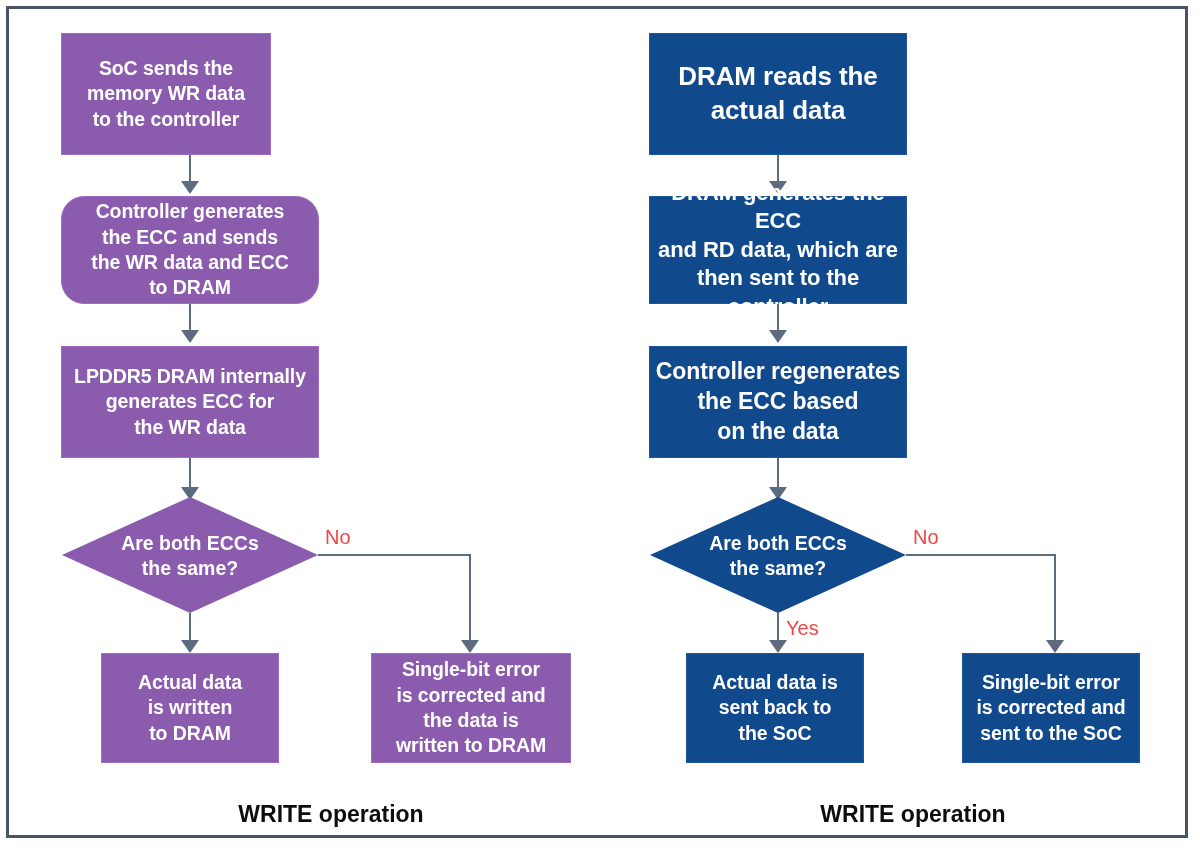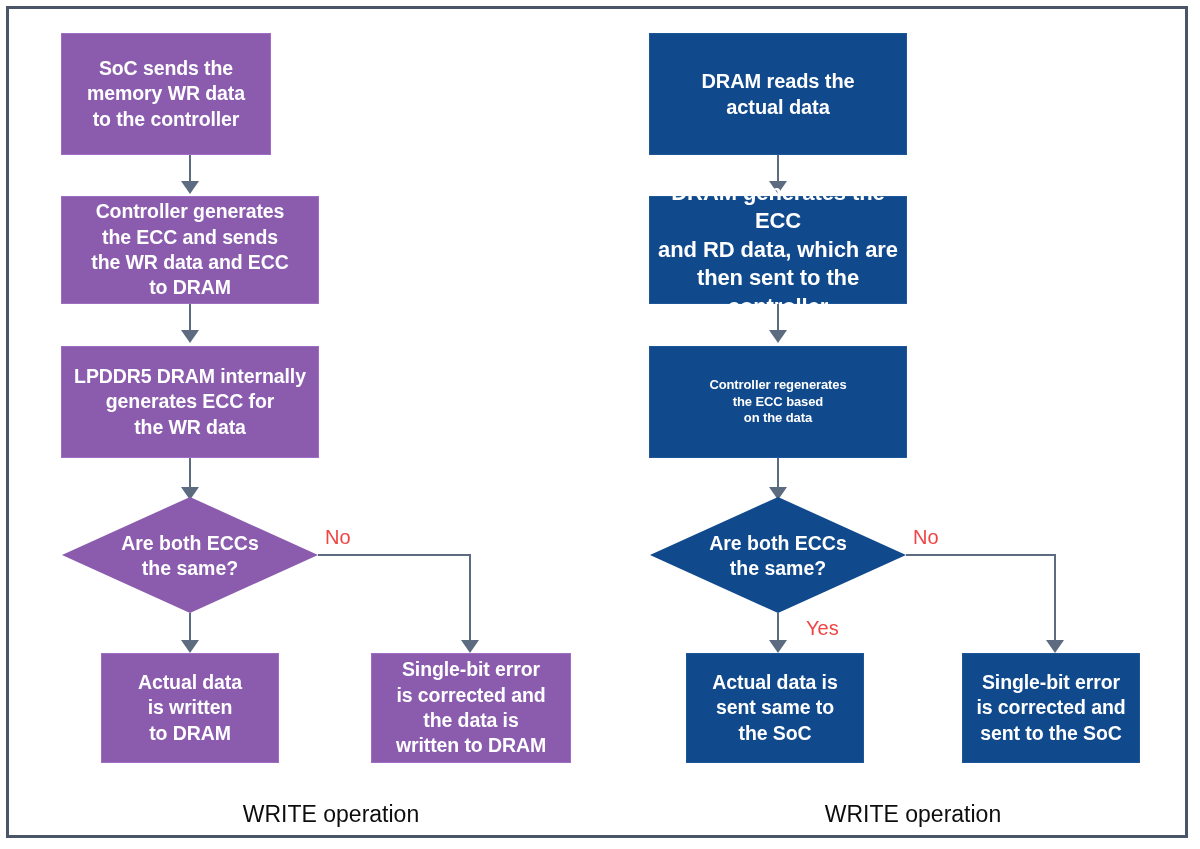--- a/index.html
+++ b/index.html
@@ -104,41 +104,41 @@
     font-weight: normal;
     line-height: 1;
     white-space: nowrap;
   }
 
   
   .caption {
     position: absolute;
     color: #0d0d0d;
     font-size: 23px;
-    font-weight: normal;
+    font-weight: bold;
     text-align: center;
     white-space: nowrap;
   }
 </style>
 </head>
 <body>
 
 <div id="canvas">
 
   <div id="frame"></div>
   <div id="frame-inner-tint"></div>
 
   <div class="node purple" style="left:61px; top:33px; width:210px; height:122px; font-size:19.5px;">SoC sends the
 memory WR data
 to the controller</div>
 
   <div class="conn v" style="left:189px; top:155px; width:2px; height:30px;"></div>
   <div class="arrowhead" style="left:181px; top:181px;"></div>
 
-  <div class="node purple" style="left:61px; top:196px; width:258px; height:108px; font-size:19.5px;">Controller generates
+  <div class="node purple" style="left:61px; top:196px; width:258px; height:108px; font-size:19.5px;border-radius:23px;">Controller generates
 the ECC and sends
 the WR data and ECC
 to DRAM</div>
 
   <div class="conn v" style="left:189px; top:304px; width:2px; height:30px;"></div>
   <div class="arrowhead" style="left:181px; top:330px;"></div>
 
   <div class="node purple" style="left:61px; top:346px; width:258px; height:112px; font-size:19.5px;text-align:center;">LPDDR5 DRAM internally
 generates ECC for
 the WR data</div>
@@ -163,56 +163,56 @@
 is written
 to DRAM</div>
 
   <div class="node purple" style="left:371px; top:653px; width:200px; height:110px; font-size:19.5px;">Single-bit error
 is corrected and
 the data is
 written to DRAM</div>
 
   <div class="caption" style="left:136px; top:801px; width:390px;">WRITE operation</div>
 
-  <div class="node blue" style="left:649px; top:33px; width:258px; height:122px; font-size:20px;">DRAM reads the
+  <div class="node blue" style="left:649px; top:33px; width:258px; height:122px; font-size:26px;">DRAM reads the
 actual data</div>
 
   <div class="conn v" style="left:777px; top:155px; width:2px; height:30px;"></div>
   <div class="arrowhead" style="left:769px; top:181px;"></div>
 
   <div class="node blue" style="left:649px; top:196px; width:258px; height:108px; font-size:22px;">DRAM generates the ECC
 and RD data, which are
 then sent to the controller</div>
 
   <div class="conn v" style="left:777px; top:304px; width:2px; height:30px;"></div>
   <div class="arrowhead" style="left:769px; top:330px;"></div>
 
-  <div class="node blue" style="left:649px; top:346px; width:258px; height:112px; font-size:13px;">Controller regenerates
+  <div class="node blue" style="left:649px; top:346px; width:258px; height:112px; font-size:23px;">Controller regenerates
 the ECC based
 on the data</div>
 
   <div class="conn v" style="left:777px; top:458px; width:2px; height:36px;"></div>
   <div class="arrowhead" style="left:769px; top:487px;"></div>
 
   <div class="diamond blue" style="left:650px; top:497px; width:256px; height:116px; font-size:19.5px;">
     <span class="dtext">Are both ECCs
 the same?</span>
   </div>
 
   <div class="conn v" style="left:777px; top:613px; width:2px; height:31px;"></div>
   <div class="arrowhead" style="left:769px; top:640px;"></div>
-  <div class="edge-label" style="left:806px; top:618px;">Yes</div>
+  <div class="edge-label" style="left:786px; top:618px;">Yes</div>
 
   <div class="conn h" style="left:906px; top:554px; width:150px; height:2px;"></div>
   <div class="conn v" style="left:1054px; top:554px; width:2px; height:90px;"></div>
   <div class="arrowhead" style="left:1046px; top:640px;"></div>
   <div class="edge-label" style="left:913px; top:527px;">No</div>
 
   <div class="node blue" style="left:686px; top:653px; width:178px; height:110px; font-size:19.5px;">Actual data is
-sent same to
+sent back to
 the SoC</div>
 
   <div class="node blue" style="left:962px; top:653px; width:178px; height:110px; font-size:19.5px;">Single-bit error
 is corrected and
 sent to the SoC</div>
 
   <div class="caption" style="left:718px; top:801px; width:390px;">WRITE operation</div>
 
 </div>
 

